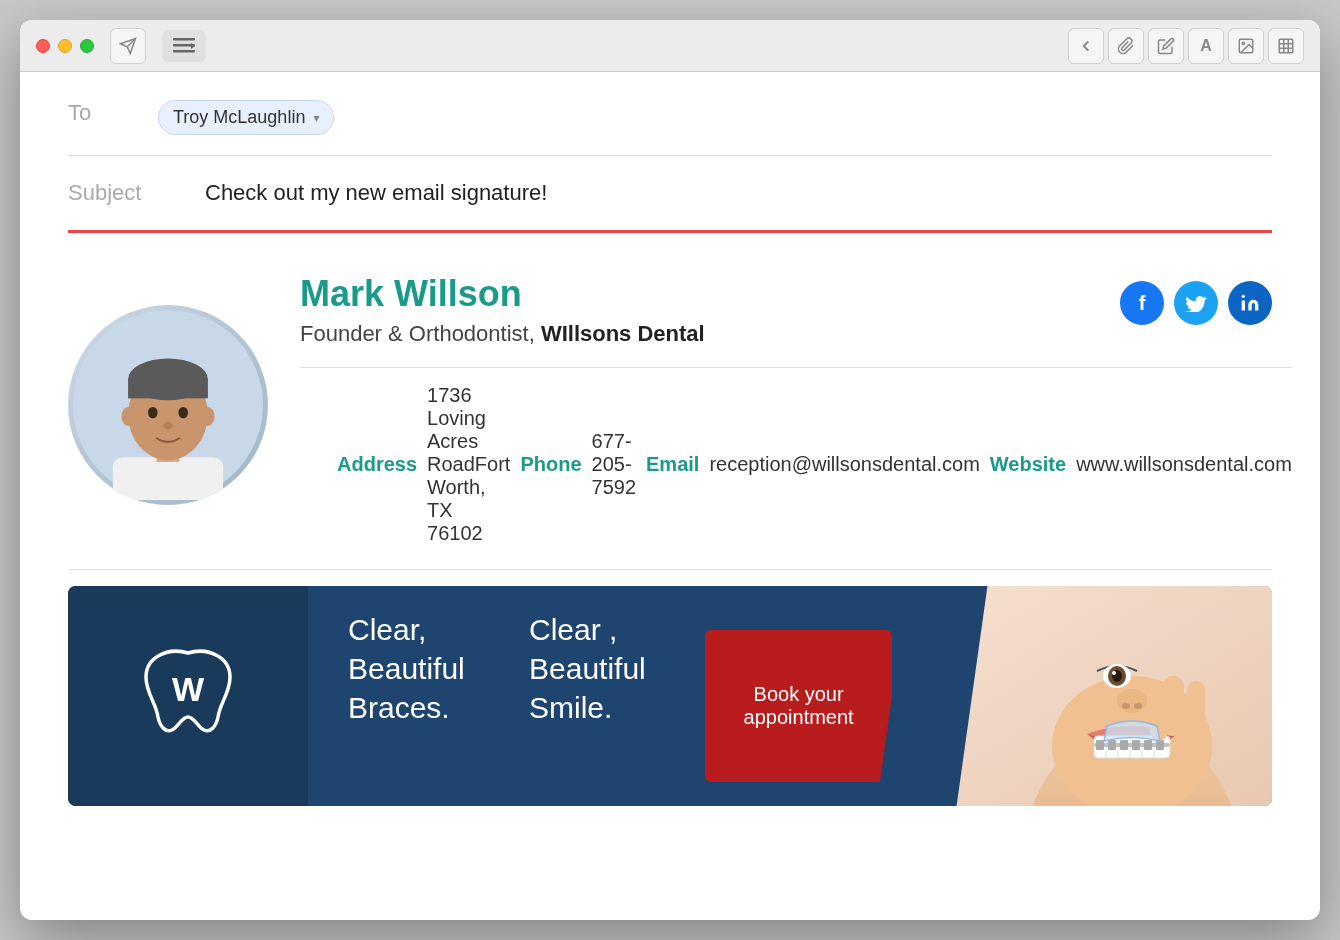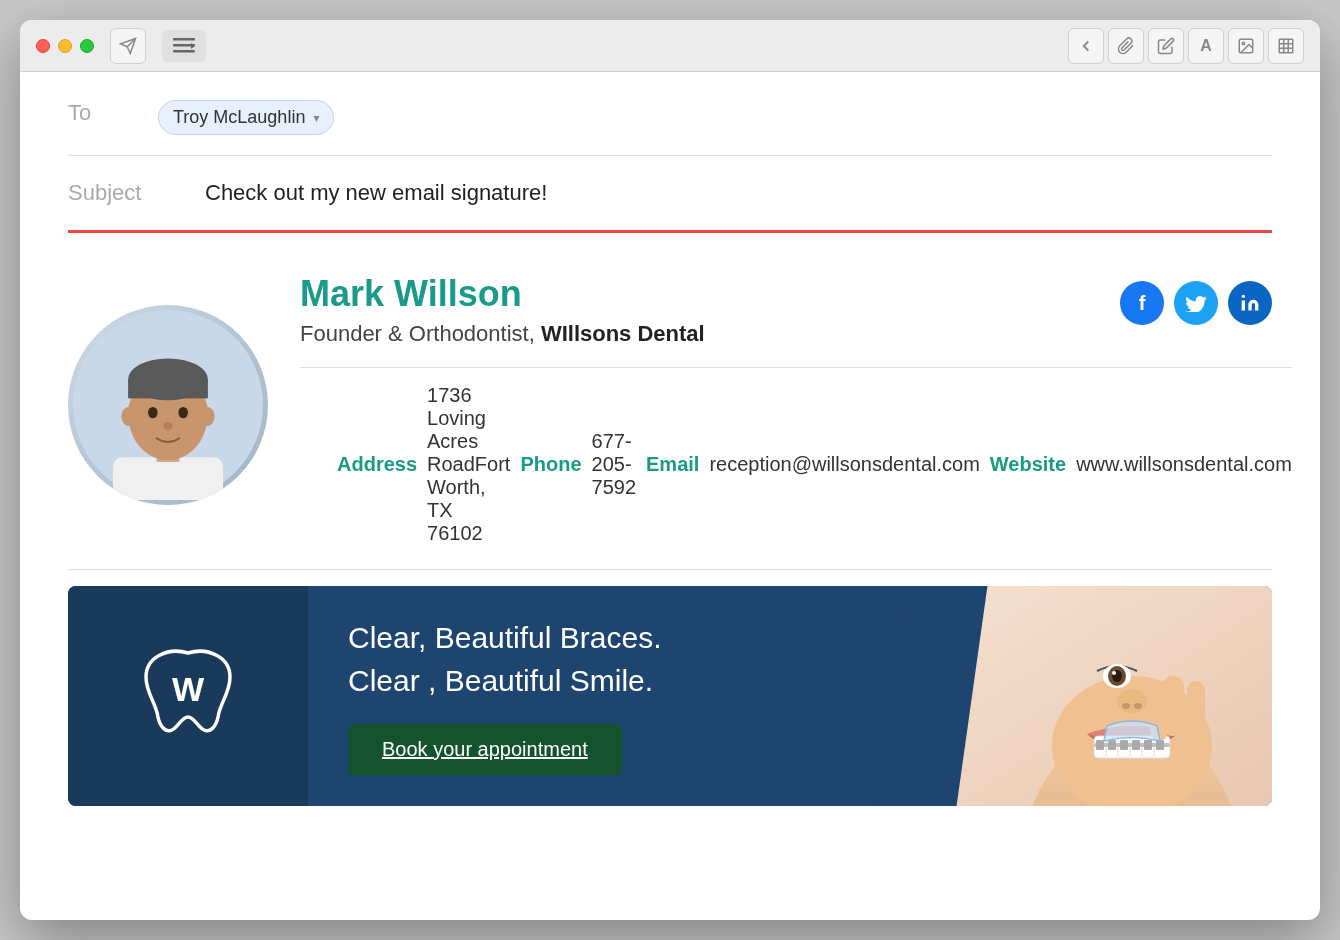--- a/index.html
+++ b/index.html
@@ -318,45 +318,44 @@
     .banner-logo-sub {
       font-size: 13px;
       letter-spacing: 3px;
       display: block;
     }
 
     .banner-middle {
       flex: 1;
       background: #1e4570;
       display: flex;
-      flex-direction: column;
+      flex-direction: row;
       justify-content: center;
       padding: 24px 40px;
       position: relative;
     }
 
     .banner-headline {
       font-size: 30px;
       color: white;
       margin-bottom: 4px;
       line-height: 1.3;
     }
 
     .banner-cta {
       margin-top: 20px;
-      background: #14532d;
+      background: #b91c1c;
       color: white;
       border: none;
       border-radius: 6px;
       padding: 14px 34px;
       font-size: 20px;
       cursor: pointer;
       font-weight: 400;
       width: fit-content;
-      text-decoration: underline;
     }
 
     
     .banner-middle::after {
       content: '';
       position: absolute;
       right: -40px;
       top: 0;
       bottom: 0;
       width: 80px;

